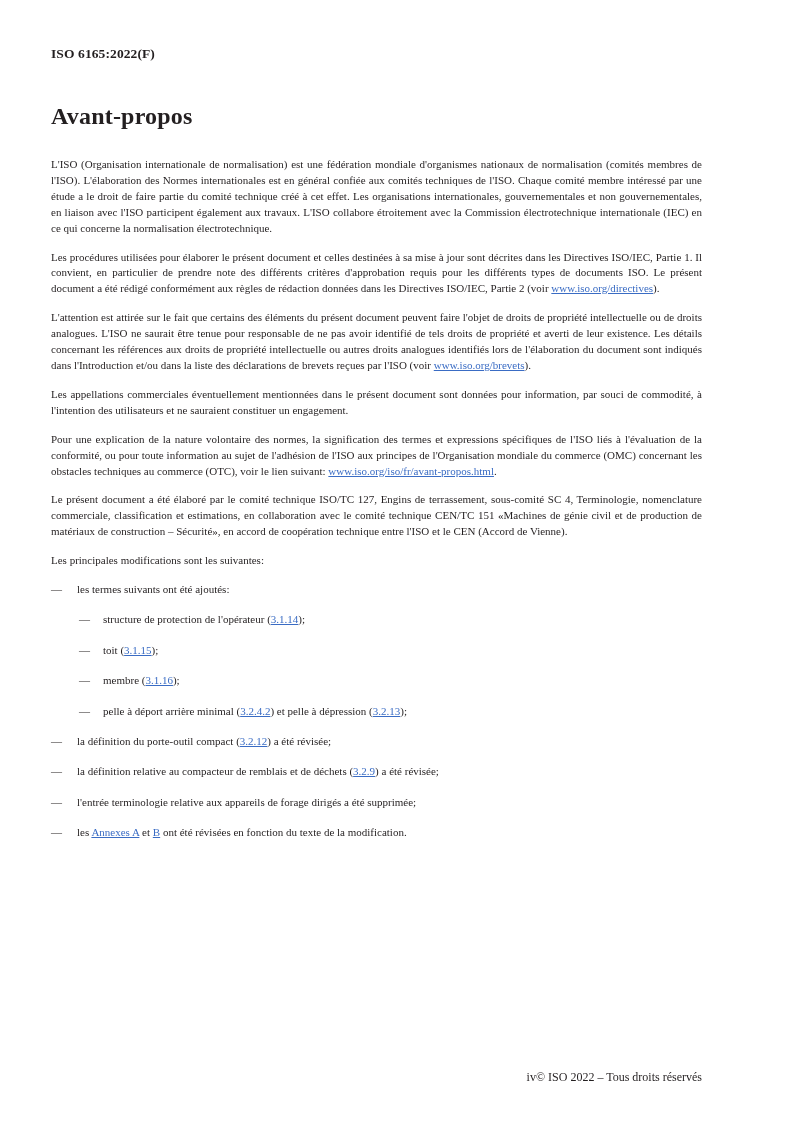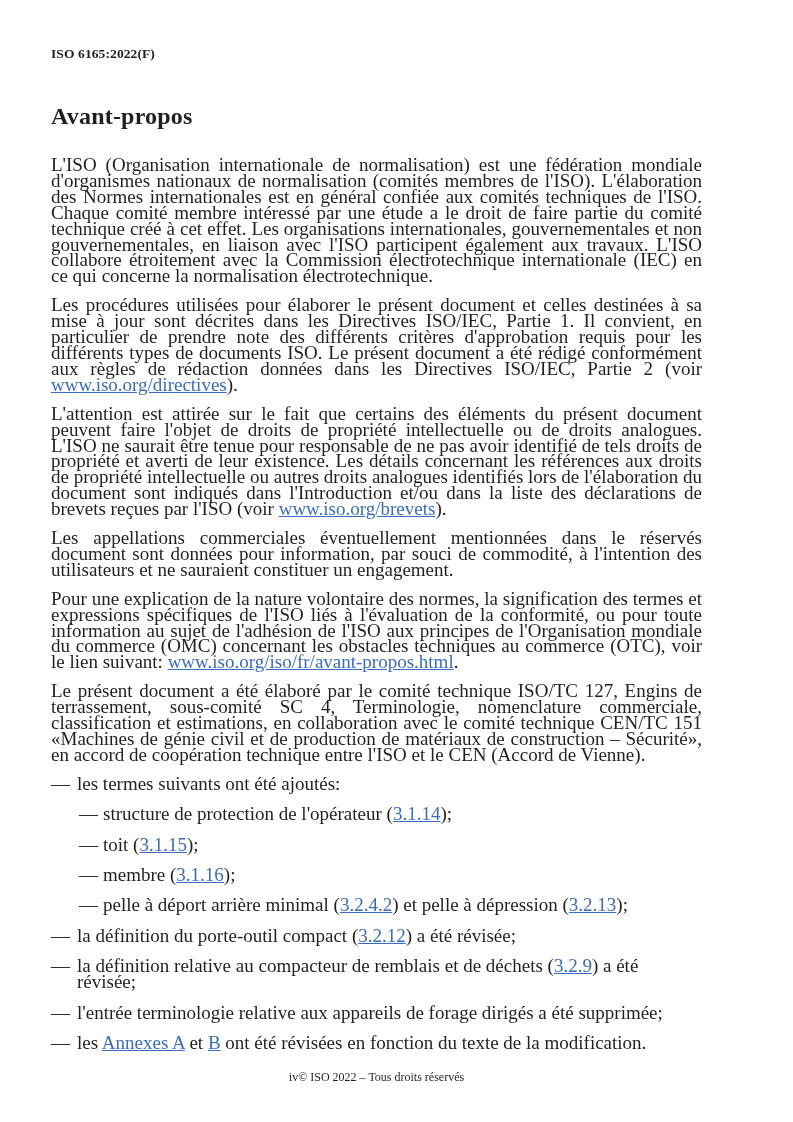--- a/index.html
+++ b/index.html
@@ -14,54 +14,55 @@
   .doc-header{
     position:absolute;left:51px;top:46px;
     font-size:13.5px;font-weight:bold;letter-spacing:.1px;
   }
   .doc-title{
     position:absolute;left:51px;top:103px;margin:0;
     font-size:24px;font-weight:bold;letter-spacing:.2px;
   }
   .doc-body{
     position:absolute;left:51px;top:157px;width:651px;
-    font-size:19px;line-height:15.9px;
+    font-size:11px;line-height:15.9px;
     text-align:justify;text-justify:inter-word;
   }
   .para{margin:0 0 13px 0;}
   .mod-list{margin-top:2px;}
   .li{display:flex;margin:0 0 14.5px 0;text-align:left;}
   .li .marker{flex:0 0 26px;}
   .li .txt{flex:1;}
   .li.lvl2{margin-left:28px;}
   .li.lvl2 .marker{flex:0 0 24px;}
   a.doc-link{color:var(--link,#3a6cc4);cursor:pointer;}
   .it{}
   .doc-footer{
     position:absolute;left:51px;top:1070px;width:651px;
-    display:flex;justify-content:center;align-items:baseline;
+    display:flex;justify-content:flex-end;align-items:baseline;
     font-size:12px;
   }
 </style>
 </head>
 <body>
 
 <div class="page" style="--bg: #ffffff; --text: #231f20; --link: #3a6cc4;">
   <div class="doc-header">ISO 6165:2022(F)</div>
 
   <h1 class="doc-title">Avant-propos</h1>
 
   <div class="doc-body">
     <div id="paragraphs">
         <p class="para"><span>L'ISO (Organisation internationale de normalisation) est une fédération mondiale d'organismes nationaux de normalisation (comités membres de l'ISO). L'élaboration des Normes internationales est en général confiée aux comités techniques de l'ISO. Chaque comité membre intéressé par une étude a le droit de faire partie du comité technique créé à cet effet. Les organisations internationales, gouvernementales et non gouvernementales, en liaison avec l'ISO participent également aux travaux. L'ISO collabore étroitement avec la Commission électrotechnique internationale (IEC) en ce qui concerne la normalisation électrotechnique.</span></p>
         <p class="para"><span>Les procédures utilisées pour élaborer le présent document et celles destinées à sa mise à jour sont décrites dans les Directives ISO/IEC, Partie 1. Il convient, en particulier de prendre note des différents critères d'approbation requis pour les différents types de documents ISO. Le présent document a été rédigé conformément aux règles de rédaction données dans les Directives ISO/IEC, Partie 2 (voir </span><a class="doc-link" href="#">www.iso.org/directives</a><span>).</span></p>
         <p class="para"><span>L'attention est attirée sur le fait que certains des éléments du présent document peuvent faire l'objet de droits de propriété intellectuelle ou de droits analogues. L'ISO ne saurait être tenue pour responsable de ne pas avoir identifié de tels droits de propriété et averti de leur existence. Les détails concernant les références aux droits de propriété intellectuelle ou autres droits analogues identifiés lors de l'élaboration du document sont indiqués dans l'Introduction et/ou dans la liste des déclarations de brevets reçues par l'ISO (voir </span><a class="doc-link" href="#">www.iso.org/brevets</a><span>).</span></p>
-        <p class="para"><span>Les appellations commerciales éventuellement mentionnées dans le réservés document sont données pour information, par souci de commodité, à l'intention des utilisateurs et ne sauraient constituer un engagement.</span></p>
+        <p class="para"><span>Les appellations commerciales éventuellement mentionnées dans le présent document sont données pour information, par souci de commodité, à l'intention des utilisateurs et ne sauraient constituer un engagement.</span></p>
         <p class="para"><span>Pour une explication de la nature volontaire des normes, la signification des termes et expressions spécifiques de l'ISO liés à l'évaluation de la conformité, ou pour toute information au sujet de l'adhésion de l'ISO aux principes de l'Organisation mondiale du commerce (OMC) concernant les obstacles techniques au commerce (OTC), voir le lien suivant: </span><a class="doc-link" href="#">www.iso.org/iso/fr/avant-propos.html</a><span>.</span></p>
         <p class="para"><span>Le présent document a été élaboré par le comité technique ISO/TC </span><span class="it">127, Engins de terrassement,</span><span> sous-comité SC 4, Terminologie, nomenclature commerciale, classification et estimations, en collaboration avec le comité technique CEN/TC 151 «</span><span class="it">Machines de génie civil et de production de matériaux de construction – Sécurité</span><span>», en accord de coopération technique entre l'ISO et le CEN (Accord de Vienne).</span></p>
+        <p class="para"><span>Les principales modifications sont les suivantes:</span></p>
       </div>
     <div id="mod-list" class="mod-list">
         <div class="li lvl1">
           <span class="marker">—</span>
           <span class="txt"><span>les termes suivants ont été ajoutés:</span></span>
         </div>
         <div class="li lvl2">
           <span class="marker">—</span>
           <span class="txt"><span>structure de protection de l'opérateur (</span><a class="doc-link" href="#">3.1.14</a><span>);</span></span>
         </div>

